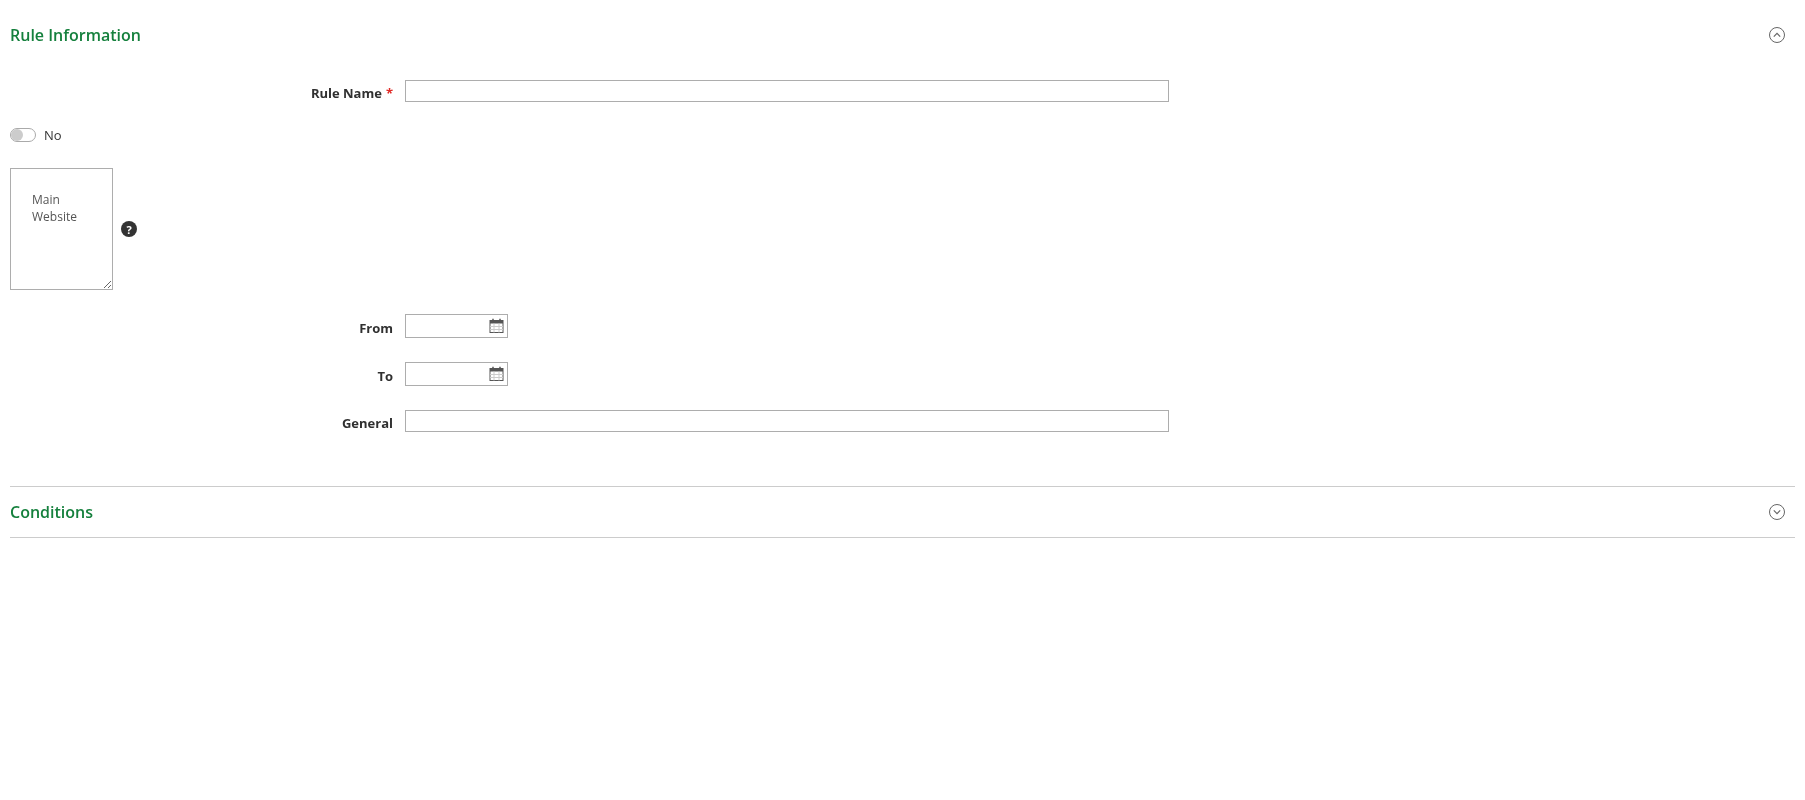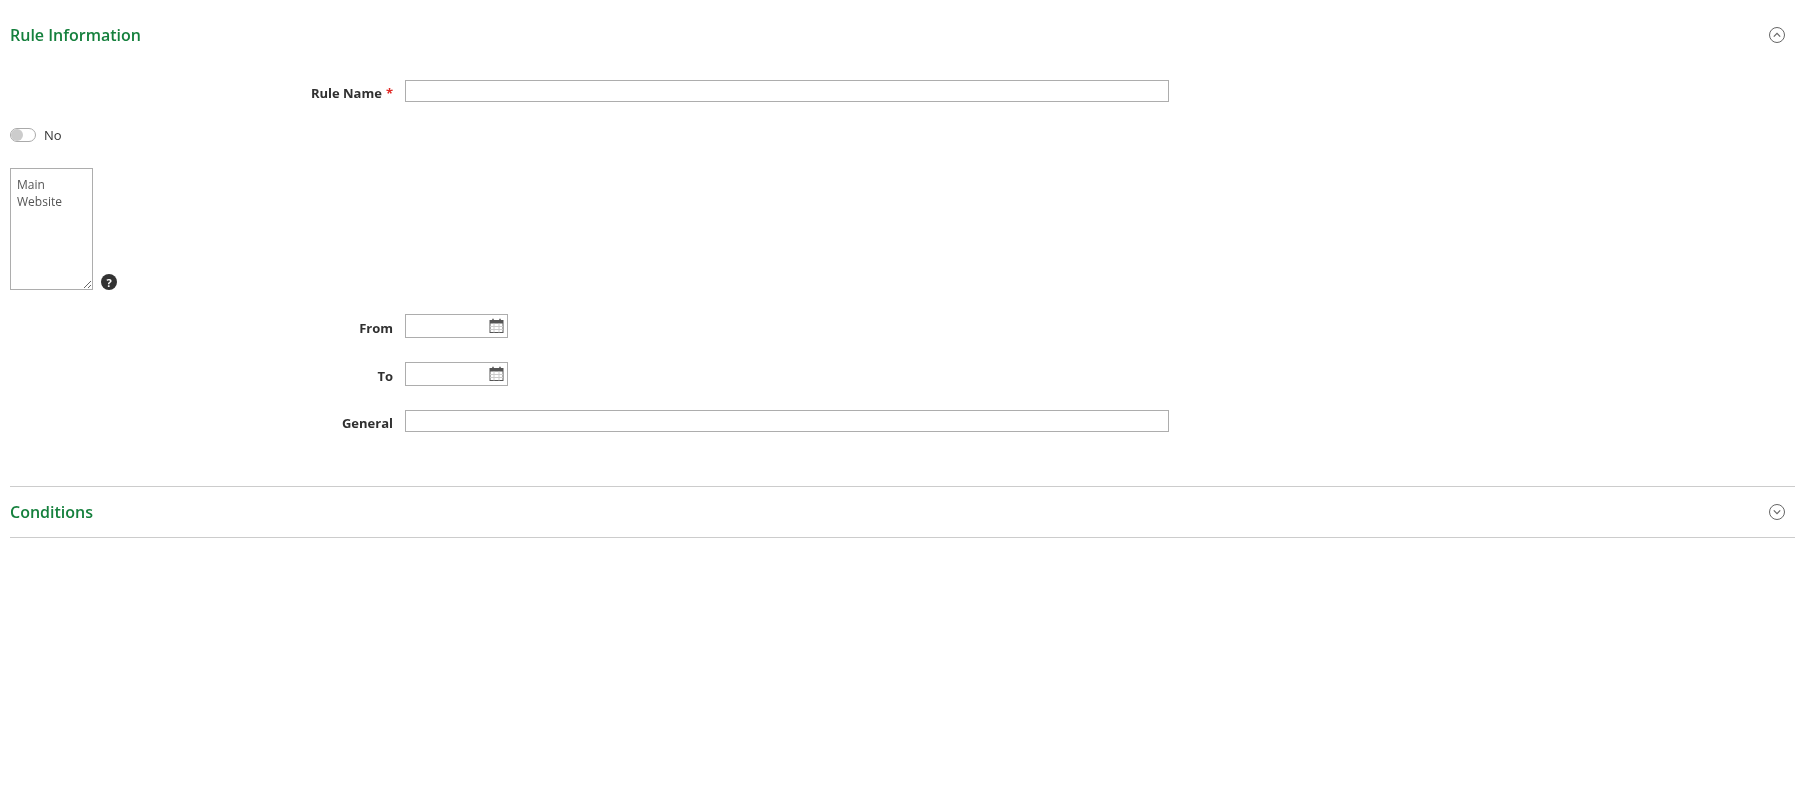--- a/index.html
+++ b/index.html
@@ -54,41 +54,41 @@
     font-size: 13px;
     font-weight: 700;
   }
   .req {
     color: #e02b27;
     margin-left: 4px;
   }
   .form-control {
     flex: 0 0 auto;
     display: flex;
-    align-items: flex-end;
+    align-items: center;
   }
   .input-text {
     width: 764px;
     height: 22px;
     border: 1px solid #adadad;
     padding: 2px 6px;
     font-size: 13px;
   }
   .textarea {
     width: 764px;
     height: 34px;
     border: 1px solid #adadad;
     padding: 4px 6px;
     font-size: 13px;
     resize: both;
   }
   .listbox {
-    width: 83px;
-    border: 1px solid #adadad;
-    padding: 4px;
+    width: 103px;
+    border: 1px solid #adadad;
+    padding: 19px;
     font-size: 12px;
     resize: both;
     overflow: auto;
     background: #fff;
   }
   .listbox.websites { height: 122px; }
   .listbox.groups { height: 122px; }
   .listbox .opt {
     padding: 3px 2px;
     color: #555;

